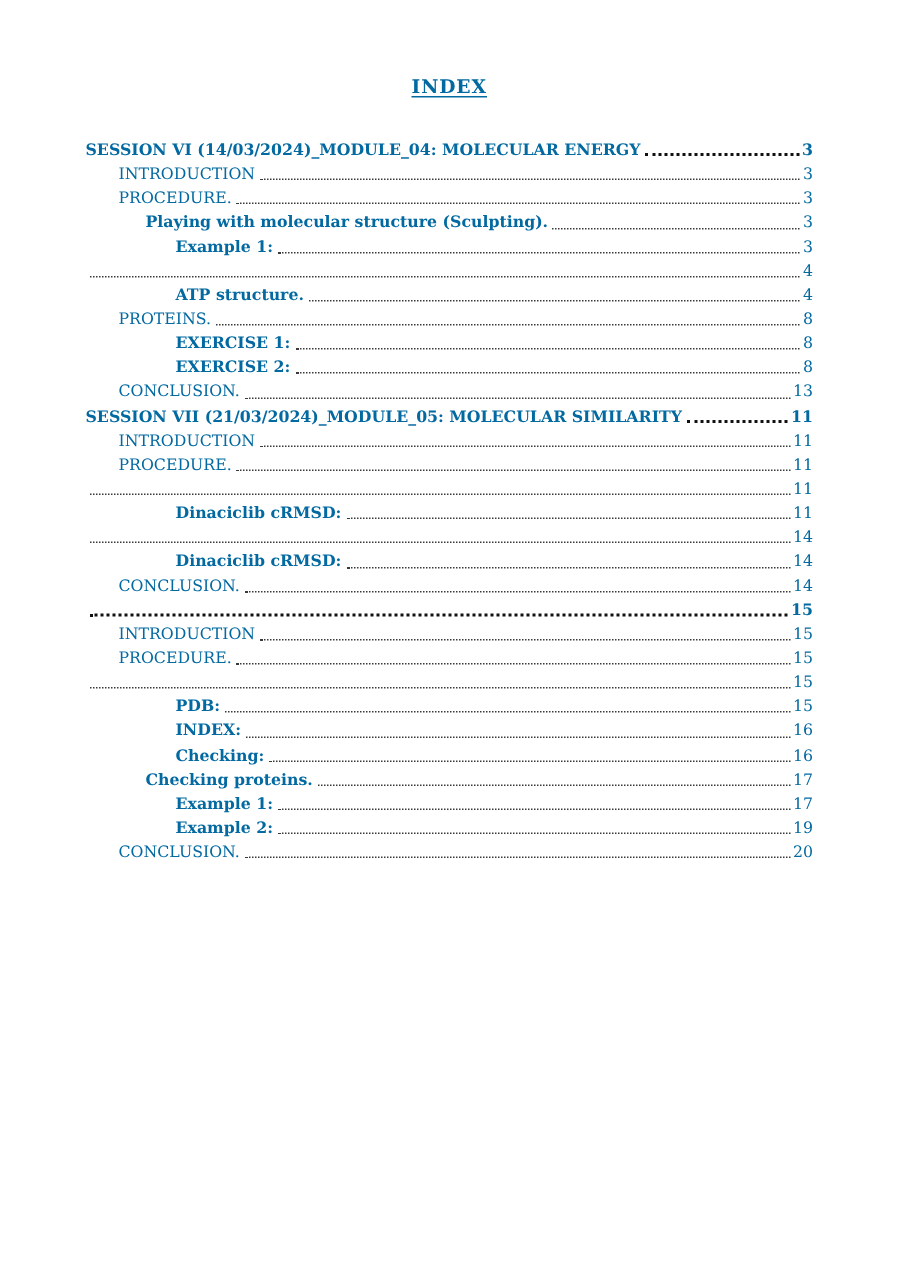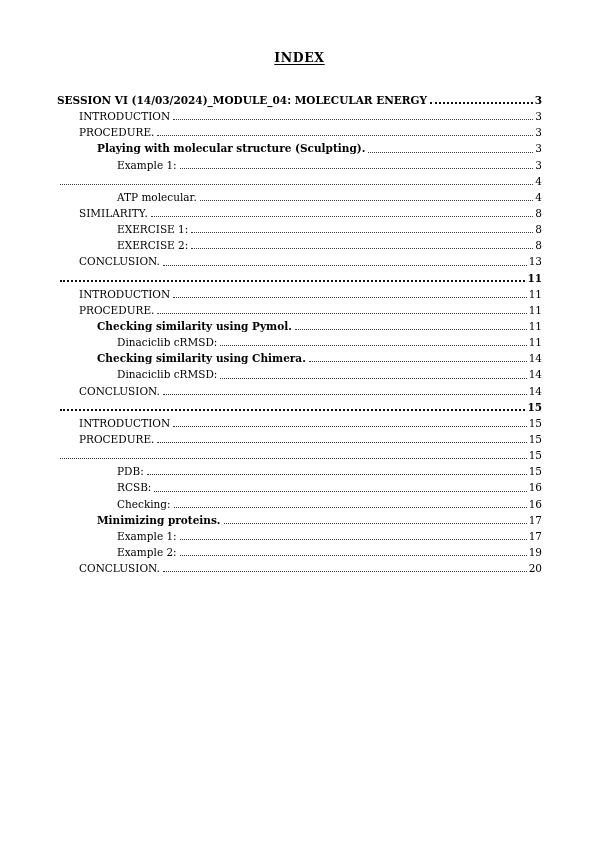--- a/index.html
+++ b/index.html
@@ -5,21 +5,21 @@
   html, body {
     margin: 0;
     padding: 0;
     background: #ffffff;
   }
   .page {
     position: relative;
     width: 600px;
     height: 692px;
     background: #ffffff;
-    color: #000000;
+    color: #0369a1;
     font-family: "DejaVu Serif", "Liberation Serif", serif;
     box-sizing: border-box;
     padding: 50px 58px 0 57px;
     overflow: hidden;
   }
   .doc-title {
     text-align: center;
     font-size: 12.5px;
     font-weight: 700;
     letter-spacing: 0.6px;
@@ -54,21 +54,21 @@
     flex: 0 0 auto;
     line-height: 1.25;
   }
   
   .lvl-1 { font-weight: 700; }
   .lvl-1 .toc-leader { border-bottom: 2px dotted #111; margin-bottom: 3px; }
   .lvl-1 .toc-label { padding-left: 0; }
   .lvl-2 .toc-label { padding-left: 22px; font-weight: 400; }
   .lvl-3 .toc-label { padding-left: 40px; font-weight: 700; }
   .lvl-3 { font-weight: 400; }
-  .lvl-4 .toc-label { padding-left: 60px; font-weight: 400; }
+  .lvl-4 .toc-label { padding-left: 60px; font-weight: 700; }
   .lvl-2 .toc-page, .lvl-3 .toc-page, .lvl-4 .toc-page { font-weight: 400; }
 </style>
 </head>
 <body>
 
 <div class="page">
   <h1 class="doc-title">
     <span>INDEX</span>
   </h1>
 
@@ -96,70 +96,69 @@
       <div class="toc-row lvl-4">
     <span class="toc-label">Example 1:</span>
     <span class="toc-leader"></span>
     <span class="toc-page">3</span>
   </div>
       <div class="toc-row lvl-3">
     <span class="toc-leader"></span>
     <span class="toc-page">4</span>
   </div>
       <div class="toc-row lvl-4">
-    <span class="toc-label">ATP molecular.</span>
+    <span class="toc-label">ATP structure.</span>
     <span class="toc-leader"></span>
     <span class="toc-page">4</span>
   </div>
       <div class="toc-row lvl-2">
-    <span class="toc-label">SIMILARITY.</span>
+    <span class="toc-label">PROTEINS.</span>
     <span class="toc-leader"></span>
     <span class="toc-page">8</span>
   </div>
       <div class="toc-row lvl-4">
     <span class="toc-label">EXERCISE 1:</span>
     <span class="toc-leader"></span>
     <span class="toc-page">8</span>
   </div>
       <div class="toc-row lvl-4">
     <span class="toc-label">EXERCISE 2:</span>
     <span class="toc-leader"></span>
     <span class="toc-page">8</span>
   </div>
       <div class="toc-row lvl-2">
     <span class="toc-label">CONCLUSION.</span>
     <span class="toc-leader"></span>
     <span class="toc-page">13</span>
   </div>
       <div class="toc-row lvl-1">
+    <span class="toc-label">SESSION VII (21/03/2024)_MODULE_05: MOLECULAR SIMILARITY</span>
     <span class="toc-leader"></span>
     <span class="toc-page">11</span>
   </div>
       <div class="toc-row lvl-2">
     <span class="toc-label">INTRODUCTION</span>
     <span class="toc-leader"></span>
     <span class="toc-page">11</span>
   </div>
       <div class="toc-row lvl-2">
     <span class="toc-label">PROCEDURE.</span>
     <span class="toc-leader"></span>
     <span class="toc-page">11</span>
   </div>
       <div class="toc-row lvl-3">
-    <span class="toc-label">Checking similarity using Pymol.</span>
     <span class="toc-leader"></span>
     <span class="toc-page">11</span>
   </div>
       <div class="toc-row lvl-4">
     <span class="toc-label">Dinaciclib cRMSD:</span>
     <span class="toc-leader"></span>
     <span class="toc-page">11</span>
   </div>
       <div class="toc-row lvl-3">
-    <span class="toc-label">Checking similarity using Chimera.</span>
     <span class="toc-leader"></span>
     <span class="toc-page">14</span>
   </div>
       <div class="toc-row lvl-4">
     <span class="toc-label">Dinaciclib cRMSD:</span>
     <span class="toc-leader"></span>
     <span class="toc-page">14</span>
   </div>
       <div class="toc-row lvl-2">
     <span class="toc-label">CONCLUSION.</span>
@@ -183,31 +182,31 @@
       <div class="toc-row lvl-3">
     <span class="toc-leader"></span>
     <span class="toc-page">15</span>
   </div>
       <div class="toc-row lvl-4">
     <span class="toc-label">PDB:</span>
     <span class="toc-leader"></span>
     <span class="toc-page">15</span>
   </div>
       <div class="toc-row lvl-4">
-    <span class="toc-label">RCSB:</span>
+    <span class="toc-label">INDEX:</span>
     <span class="toc-leader"></span>
     <span class="toc-page">16</span>
   </div>
       <div class="toc-row lvl-4">
     <span class="toc-label">Checking:</span>
     <span class="toc-leader"></span>
     <span class="toc-page">16</span>
   </div>
       <div class="toc-row lvl-3">
-    <span class="toc-label">Minimizing proteins.</span>
+    <span class="toc-label">Checking proteins.</span>
     <span class="toc-leader"></span>
     <span class="toc-page">17</span>
   </div>
       <div class="toc-row lvl-4">
     <span class="toc-label">Example 1:</span>
     <span class="toc-leader"></span>
     <span class="toc-page">17</span>
   </div>
       <div class="toc-row lvl-4">
     <span class="toc-label">Example 2:</span>

